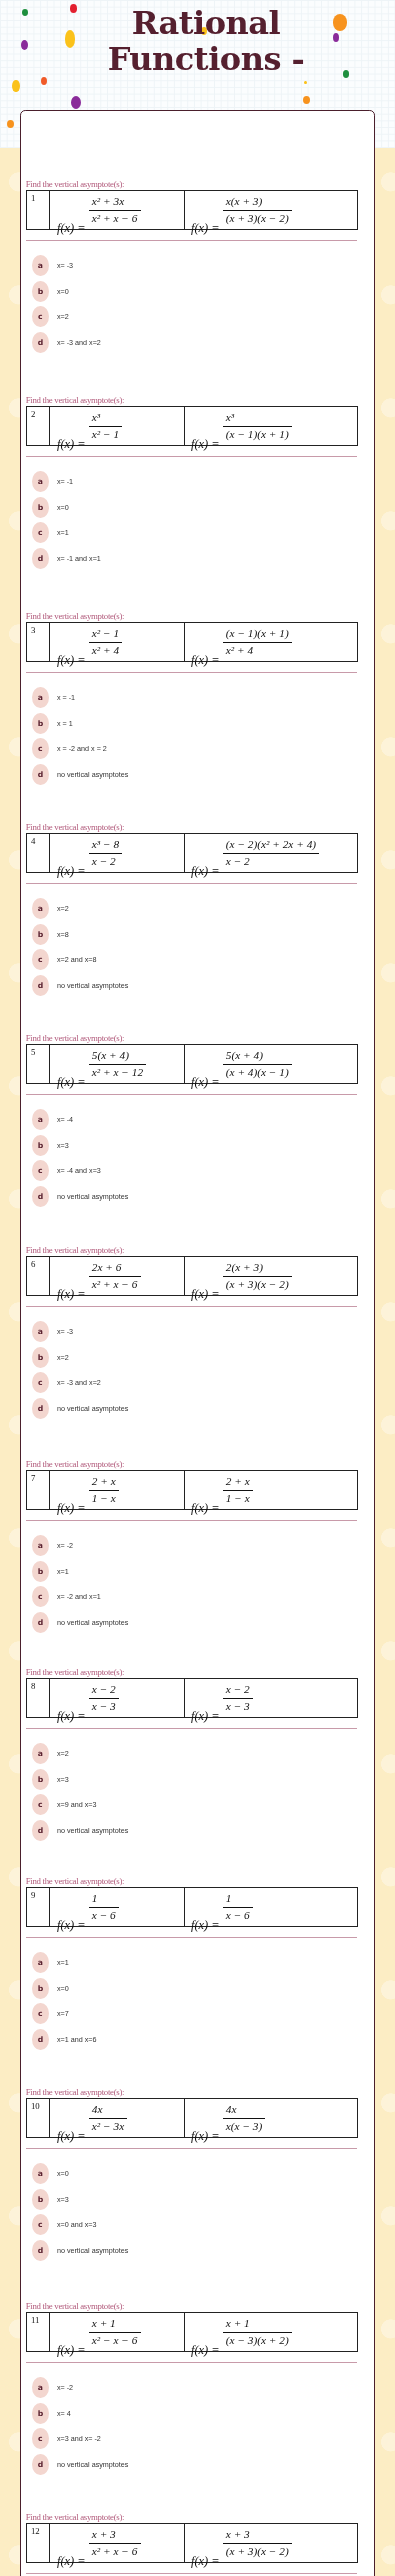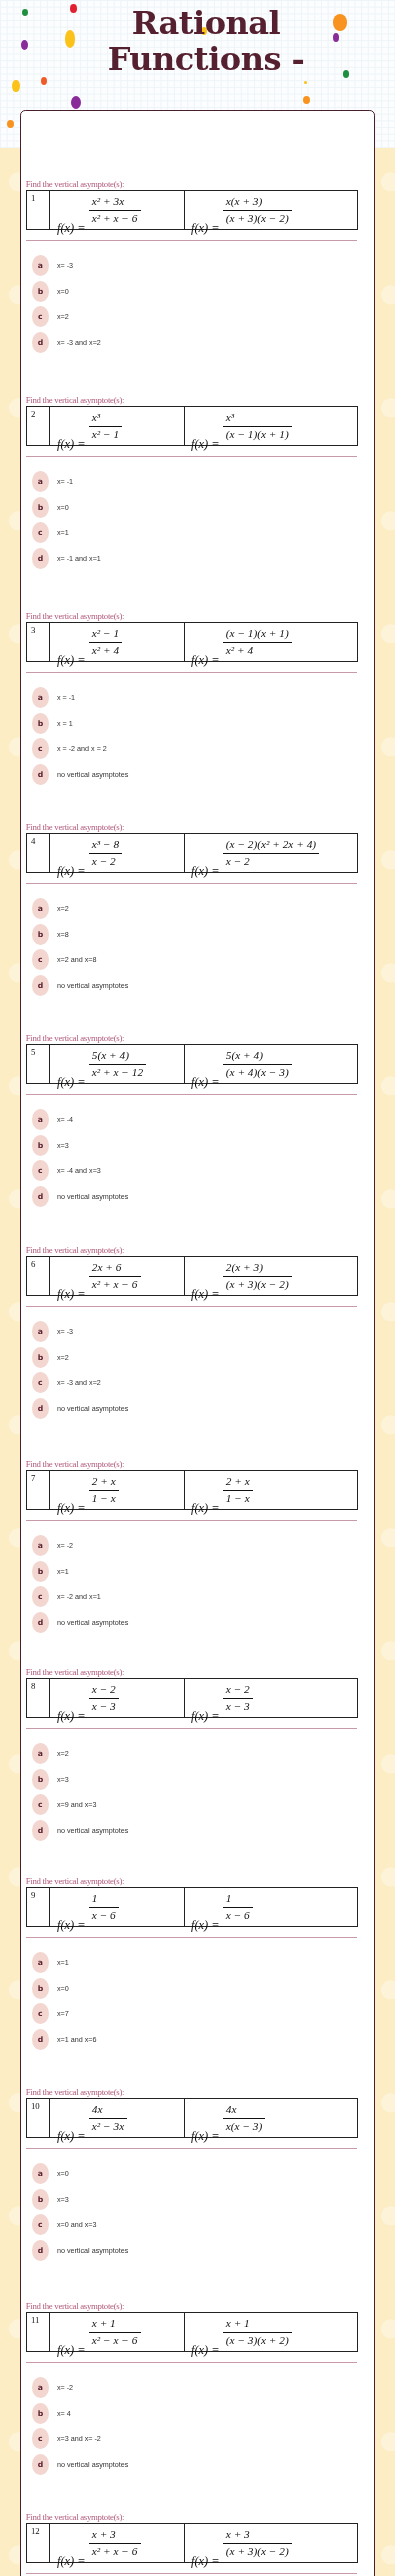--- a/index.html
+++ b/index.html
@@ -261,21 +261,21 @@
         <span class="fx">f(x) =</span>
         <span class="frac">
           <span class="num">5(x + 4)</span>
           <span class="den">x² + x − 12</span>
         </span>
       </div>
       <div class="q-cell right">
         <span class="fx">f(x) =</span>
         <span class="frac">
           <span class="num">5(x + 4)</span>
-          <span class="den">(x + 4)(x − 3)</span>
+          <span class="den">(x + 4)(x − 1)</span>
         </span>
       </div>
     </div>
     <div class="divider"></div>
     <div class="opt" style="top:84px;">
       <span class="opt-badge">a</span>
       <span class="opt-text">x= -4</span>
     </div>
     <div class="opt" style="top:110px;">
       <span class="opt-badge">b</span>

